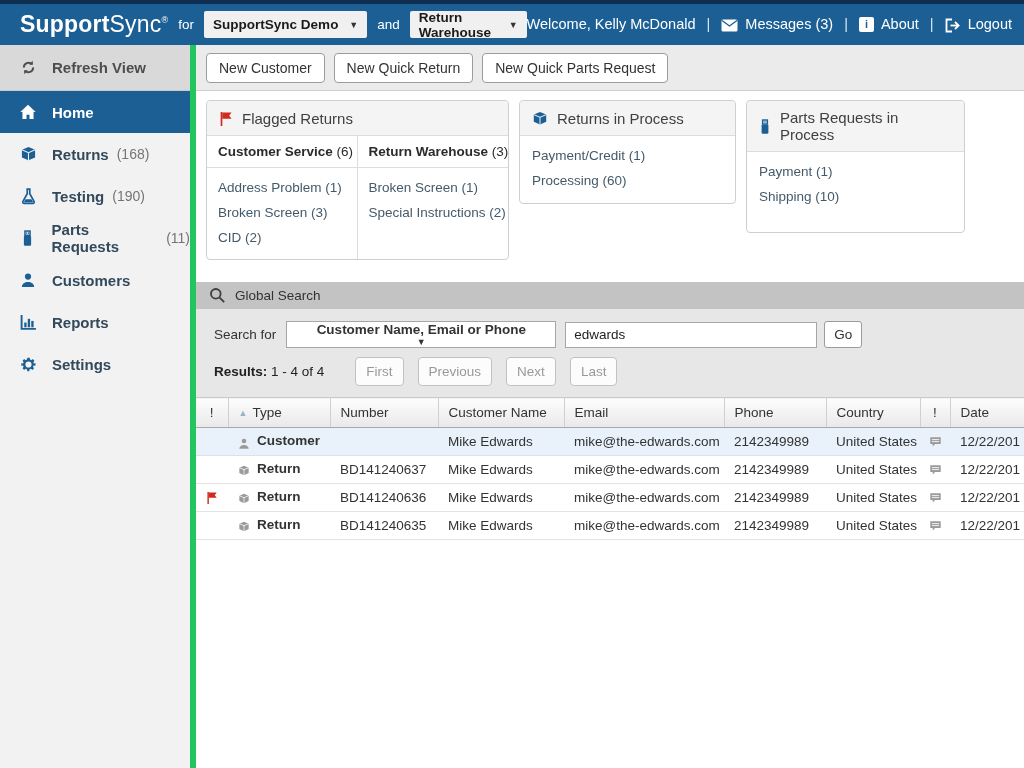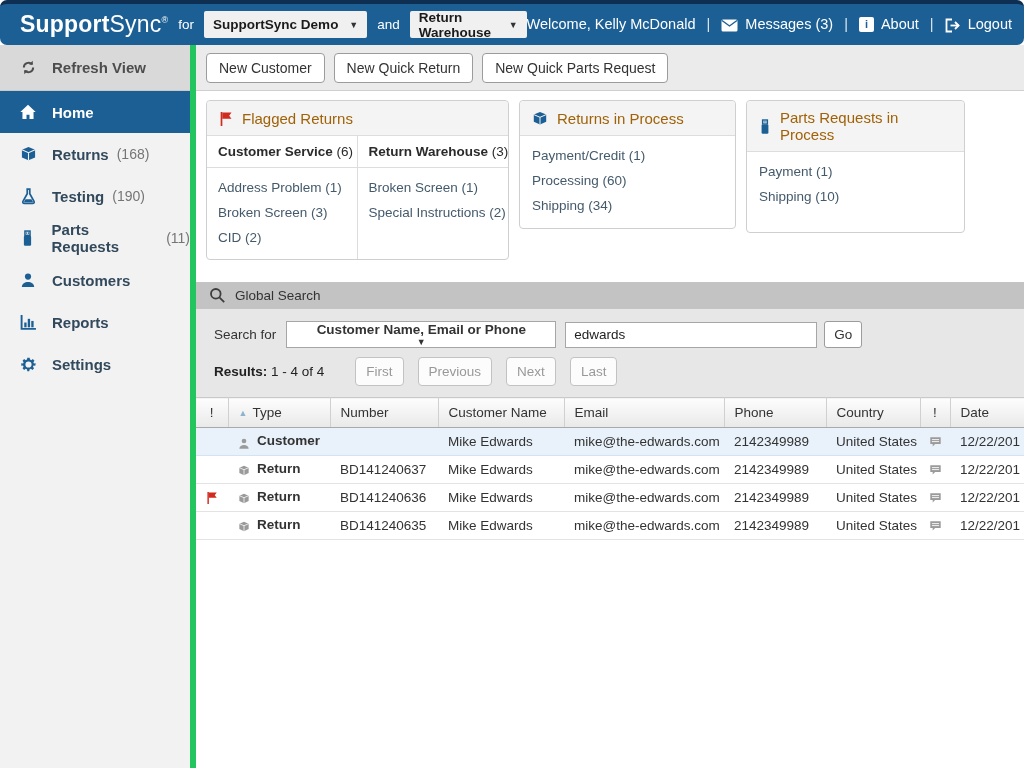--- a/index.html
+++ b/index.html
@@ -1,21 +1,21 @@
 <!DOCTYPE html>
 <html><head>
 <meta charset="utf-8">
 <style>
   * { margin:0; padding:0; box-sizing:border-box; }
   html,body { width:1024px; height:768px; overflow:hidden; background:#fff;
     font-family:"Liberation Sans", sans-serif; }
 
   
   .topbar { height:45px; background:#1c5f94; border-top:4px solid #0e2f51;
-    display:flex; align-items:center; color:#fff; padding:0 12px 0 20px;border-radius:7px; }
+    display:flex; align-items:center; color:#fff; padding:0 12px 0 20px; }
   .logo { font-size:23px; letter-spacing:.2px; white-space:nowrap; }
   .logo .b { font-weight:800; }
   .logo .l { font-weight:400; }
   .logo sup { font-size:9px; vertical-align:super; }
   .tb-label { font-size:13.5px; margin:0 10px; }
   .tb-select { background:#f0f0f0; color:#1a1a1a; height:27px; border-radius:2px;
     display:flex; align-items:center; justify-content:space-between;
     padding:0 9px; font-size:13.5px; font-weight:600; cursor:default; }
   .tb-select .caret { font-size:9px; color:#333; margin-left:8px; }
   .sel-company { width:197px; }
@@ -49,21 +49,21 @@
     display:flex; align-items:center; gap:9px; padding-left:10px; flex:none; }
   .btn { background:#fff; border:1px solid #9c9c9c; border-radius:4px;
     padding:6px 12px; font-size:14px; color:#333; cursor:pointer;
     font-family:inherit; }
 
   
   .content { flex:1; overflow:hidden; }
   .panels { display:flex; gap:10px; padding:9px 10px 11px; align-items:flex-start; }
   .panel { border:1px solid #cfcfcf; border-radius:4px; background:#fff; }
   .panel-h { background:#f4f4f4; border-bottom:1px solid #ddd;
-    border-radius:4px 4px 0 0; padding:8px 12px; font-size:15px; color:#a16207;
+    border-radius:4px 4px 0 0; padding:8px 12px; font-size:15px; color:#404040;
     display:flex; align-items:center; gap:9px; }
   .p-flagged { width:303px; }
   .p-rip { width:217px; }
   .p-prip { width:219px; }
   .ftabs { display:flex; }
   .ftab { width:50%; padding:8px 11px; font-size:13.5px; font-weight:700;
     color:#2b2b2b; border-bottom:1px solid #ddd; cursor:pointer; white-space:nowrap; }
   .ftab:first-child { border-right:1px solid #ddd; }
   .ftab .cnt { font-weight:400; }
   .fcols { display:flex; }
@@ -279,21 +279,20 @@
           <div class="panel-h">
             <span class="blue-ic"><svg width="16" height="16" viewBox="0 0 16 16">
                   <path d="M8 .9l6.2 2.7v7.2L8 13.5 1.8 10.8V3.6z" fill="currentColor"></path>
                   <path d="M1.8 3.6L8 6.3l6.2-2.7M8 6.3v7.2" fill="none" stroke="#f4f4f4" stroke-width="1"></path>
                 </svg></span>
             <span>Returns in Process</span>
           </div>
           <div class="panel-body">
             <div class="plink">Payment/Credit (1)</div>
             <div class="plink">Processing (60)</div>
-            <div class="plink">Shipping (34)</div>
           </div>
         </div>
 
         <div class="panel p-prip">
           <div class="panel-h">
             <span class="blue-ic"><svg width="12" height="16" viewBox="0 0 12 16">
                   <rect x="2.6" y="5.4" width="6.8" height="9.4" rx="1.2" fill="currentColor"></rect>
                   <rect x="3.6" y="1" width="4.8" height="4" fill="none" stroke="currentColor" stroke-width="1.4"></rect>
                   <rect x="4.7" y="2.2" width="1" height="1.4" fill="currentColor"></rect>
                   <rect x="6.4" y="2.2" width="1" height="1.4" fill="currentColor"></rect>

